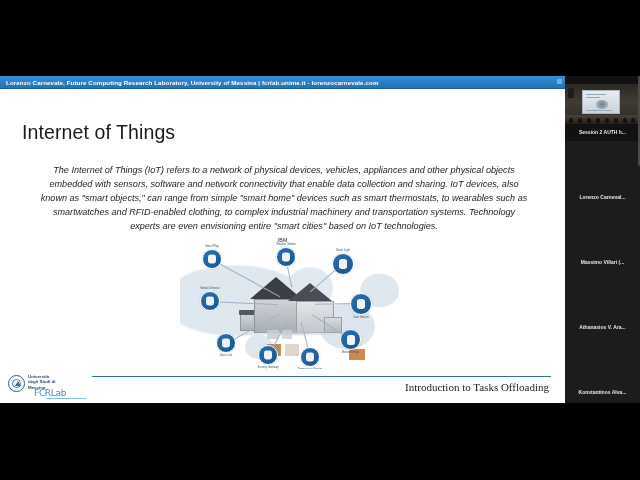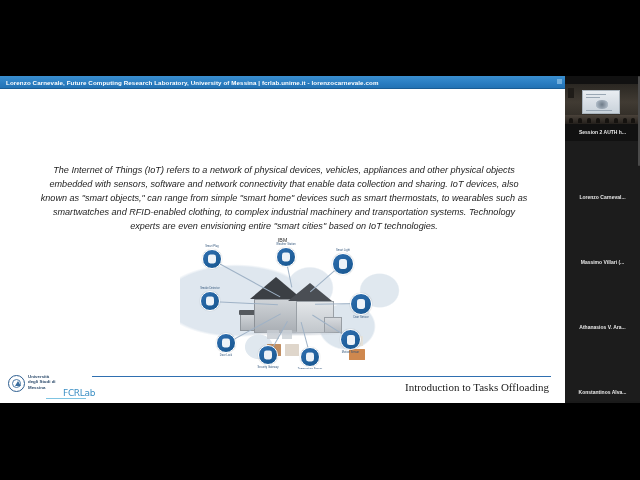--- a/index.html
+++ b/index.html
@@ -168,21 +168,21 @@
     content:""; position:absolute; left:5.5px; bottom:5px;
     width:0; height:0;
     border-left:3px solid transparent; border-right:3px solid transparent;
     border-bottom:5.5px solid #3a6d9e;
   }
   .unime-text {
     position:absolute; left:20px; top:2px;
     font-size:4.4px; line-height:5.3px; color:#2c4a6b; font-weight:bold;
   }
   .fcrlab {
-    position:absolute; left:55px; top:16px;
+    position:absolute; left:26px; top:16px;
     font-size:9px; color:#3b8fc4; letter-spacing:-.3px;
     font-family:"DejaVu Sans", sans-serif;
     text-align:right;
   }
   .fcrlab-underline {
     position:absolute; left:38px; top:26px; width:40px; height:1px;
     background:#7fc4e2;
   }
 
   
@@ -253,20 +253,21 @@
 
   <div class="slide-area">
 
     <div class="slide-header">
       <div class="slide-header-text">Lorenzo Carnevale, Future Computing Research Laboratory, University of Messina | fcrlab.unime.it - lorenzocarnevale.com</div>
       <div class="slide-header-corner"></div>
     </div>
 
     <div class="slide-body">
 
+      <div class="slide-title">Internet of Things</div>
 
       <div class="slide-quote">The Internet of Things (IoT) refers to a network of physical devices, vehicles, appliances and other physical objects embedded with sensors, software and network connectivity that enable data collection and sharing. IoT devices, also known as "smart objects," can range from simple "smart home" devices such as smart thermostats, to wearables such as smartwatches and RFID-enabled clothing, to complex industrial machinery and transportation systems. Technology experts are even envisioning entire "smart cities" based on IoT technologies.</div>
 
       <div class="slide-attrib">IBM</div>
 
       <div class="iot-figure">
         <div class="iot-map"></div>
         <div class="iot-watermark">123RF</div>
 
         <div class="house">

